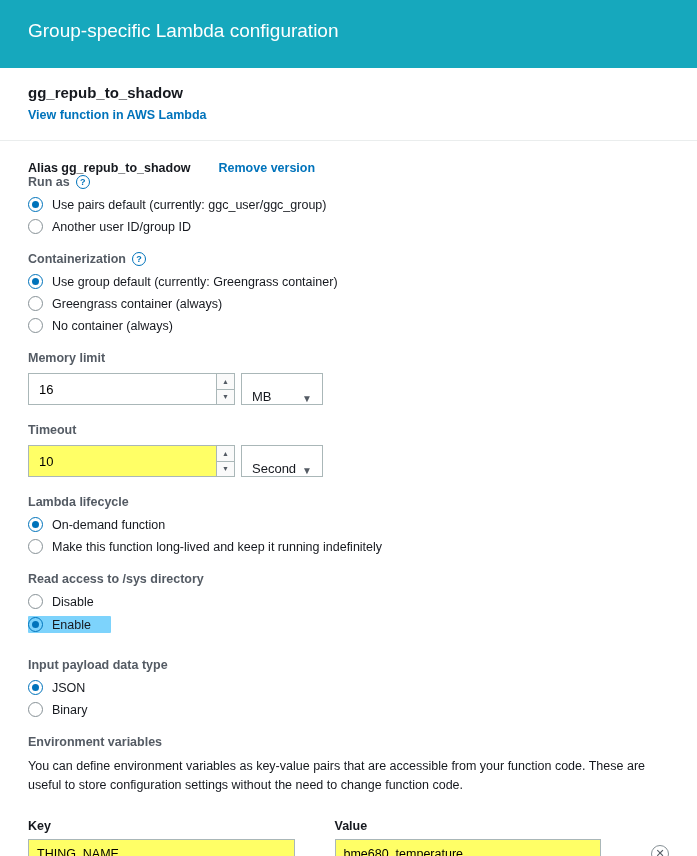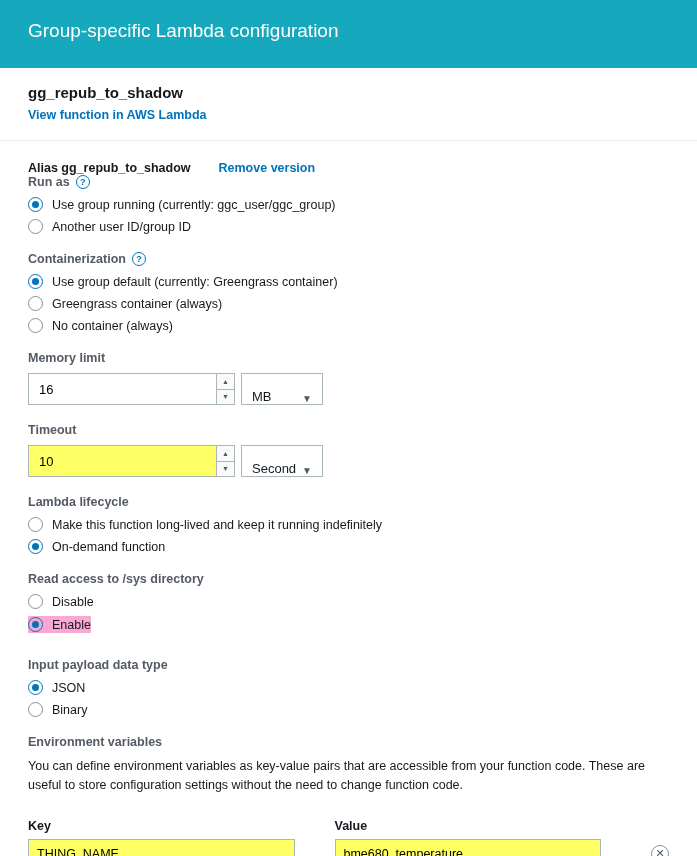--- a/index.html
+++ b/index.html
@@ -10,21 +10,21 @@
     .fn-name { font-size: 15px; font-weight: 700; margin-bottom: 6px; }
     .link { color: #0073bb; font-weight: 700; font-size: 12.5px; cursor: pointer; }
     hr.sep { border: none; border-top: 1px solid #eaeded; margin: 18px -28px 20px; }
     .alias-row { display: flex; align-items: center; gap: 28px; margin-bottom: 0; }
     .alias-row .alias { font-weight: 700; font-size: 12.5px; }
     .section-label { color: #545b64; font-size: 12.5px; font-weight: 700; margin-bottom: 8px; }
     .section-label.with-help { display: flex; align-items: center; gap: 6px; }
     .help-icon { width: 14px; height: 14px; border: 1px solid #0073bb; border-radius: 50%; color: #0073bb; font-size: 9px; display: inline-flex; align-items: center; justify-content: center; font-weight: 700; cursor: pointer; }
     .radio-group { margin-bottom: 18px; }
     .radio-row { display: flex; align-items: center; gap: 9px; margin-bottom: 7px; cursor: pointer; }
-    .radio-row.hl { background: #f9a8d4; display: inline-flex; padding: 1px 0 1px 0; border-radius: 1px; }
+    .radio-row.hl { background: #7dd3fc; display: inline-flex; padding: 1px 20px 1px 0; border-radius: 1px; }
     .radio { width: 15px; height: 15px; border: 1px solid #879196; border-radius: 50%; flex-shrink: 0; display: inline-flex; align-items: center; justify-content: center; }
     .radio.checked { border-color: #0073bb; }
     .radio.checked::after { content: ""; width: 7px; height: 7px; background: #0073bb; border-radius: 50%; }
     .radio-label { font-size: 12.5px; }
     .num-row { display: flex; gap: 6px; margin-top: 8px; margin-bottom: 18px; }
     .num-input-wrap { position: relative; width: 207px; }
     .num-input { width: 100%; height: 32px; border: 1px solid #aab7b8; padding: 0 24px 0 10px; font-size: 13px; }
     .num-input.hl { background: #ffff66; }
     .spinner { position: absolute; right: 1px; top: 1px; bottom: 1px; width: 18px; border-left: 1px solid #aab7b8; display: flex; flex-direction: column; background: #fafafa; }
     .spinner-btn { flex: 1; display: flex; align-items: center; justify-content: center; font-size: 7px; cursor: pointer; color: #545b64; border-bottom: 1px solid #aab7b8; }
@@ -57,21 +57,21 @@
   </div>
 
   
   <div class="section-label with-help">
     <span>Run as</span>
     <span class="help-icon">?</span>
   </div>
   <div class="radio-group">
     <div class="radio-row">
       <span class="radio checked"></span>
-      <span class="radio-label">Use group running (currently: ggc_user/ggc_group)</span>
+      <span class="radio-label">Use pairs default (currently: ggc_user/ggc_group)</span>
     </div>
     <div class="radio-row">
       <span class="radio"></span>
       <span class="radio-label">Another user ID/group ID</span>
     </div>
   </div>
 
   
   <div class="section-label with-help">
     <span>Containerization</span>
@@ -121,26 +121,26 @@
     <div class="unit-select">
       <span>Second</span>
       <span class="chev">▼</span>
     </div>
   </div>
 
   
   <div class="section-label">Lambda lifecycle</div>
   <div class="radio-group">
     <div class="radio-row">
+      <span class="radio checked"></span>
+      <span class="radio-label">On-demand function</span>
+    </div>
+    <div class="radio-row">
       <span class="radio"></span>
       <span class="radio-label">Make this function long-lived and keep it running indefinitely</span>
-    </div>
-    <div class="radio-row">
-      <span class="radio checked"></span>
-      <span class="radio-label">On-demand function</span>
     </div>
   </div>
 
   
   <div class="section-label">Read access to /sys directory</div>
   <div class="radio-group">
     <div class="radio-row">
       <span class="radio"></span>
       <span class="radio-label">Disable</span>
     </div>

